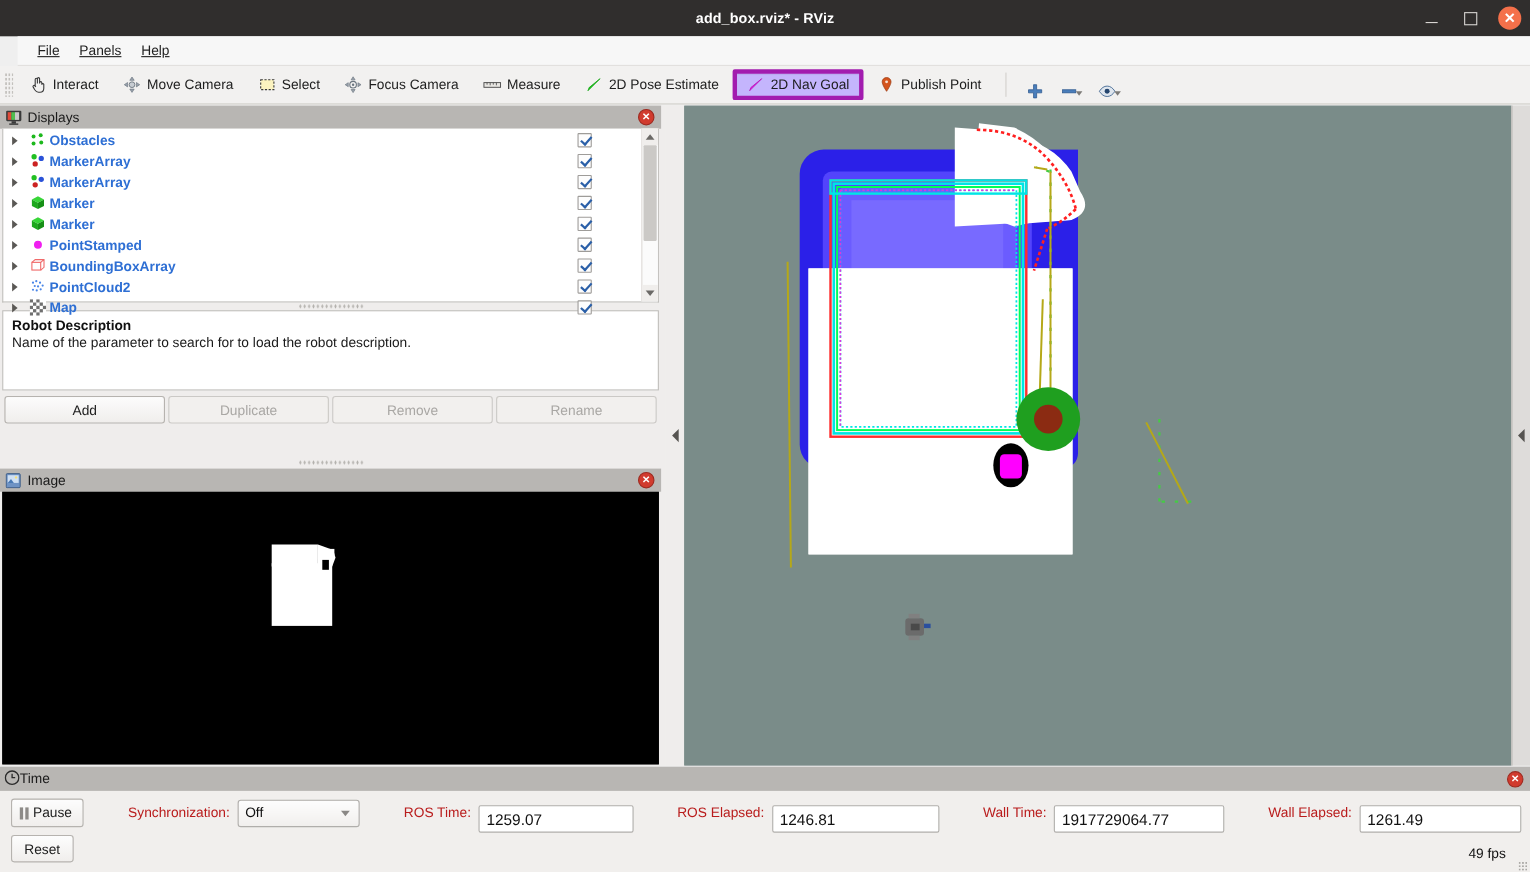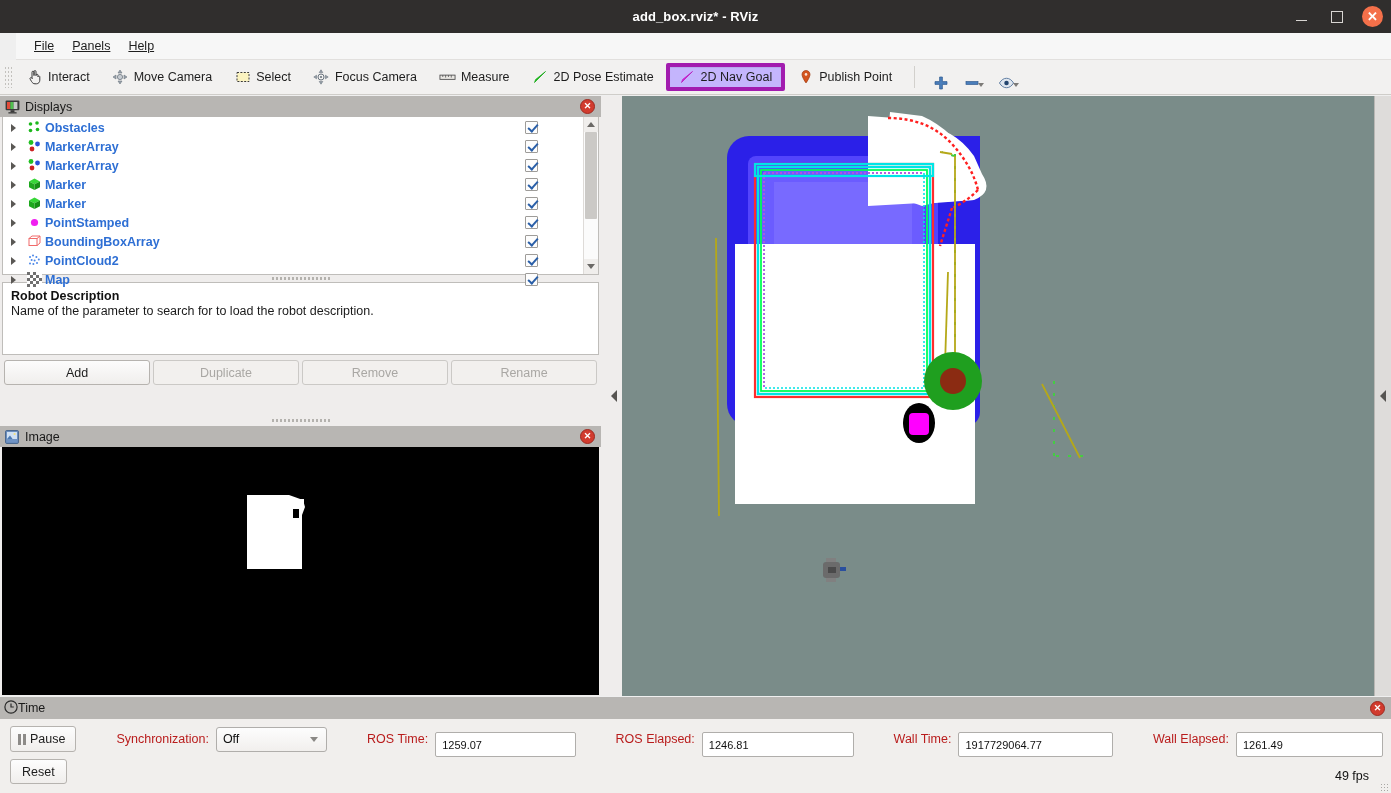--- a/index.html
+++ b/index.html
@@ -220,21 +220,21 @@
     border: 1px solid #b6b3af; border-radius: 3px;
     display: flex; align-items: center; gap: 4px;
     font-size: 12.5px; color: #1d1d1d; cursor: default;
   }
   .pause-glyph { display: flex; gap: 2px; }
   .pause-glyph span { display: block; width: 3px; height: 11px; background: #8d8b88; }
   .time-label { font-size: 12.5px; color: #b91c1c; margin: 0 7px 0 40px; white-space: nowrap; }
   .time-field {
     height: 25px; background: #ffffff; border: 1px solid #b0aeab;
     border-radius: 2px; display: flex; align-items: center;
-    padding: 0 6px; font-size: 11px; color: #111; margin-top: 11px;
+    padding: 0 6px; font-size: 14px; color: #111; margin-top: 11px;
   }
   #sync-select {
     width: 117px; height: 25px;
     background: linear-gradient(#fdfdfd, #f1efed);
     border: 1px solid #b0aeab; border-radius: 3px;
     display: flex; align-items: center; padding: 0 6px;
     font-size: 12.5px; color: #111; position: relative;
   }
   #sync-select .dd { position: absolute; right: 8px; width:0;height:0;
     border-left: 4px solid transparent; border-right: 4px solid transparent;

